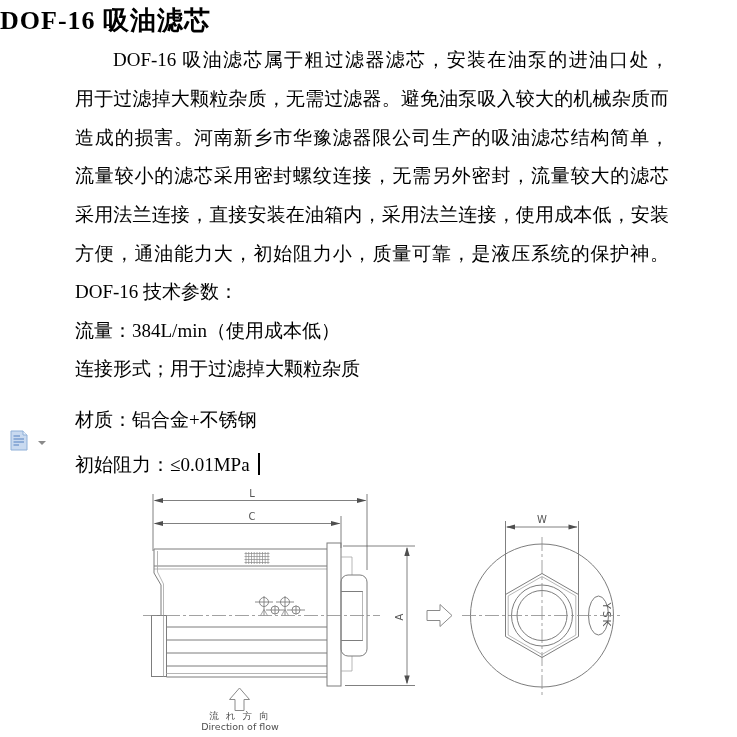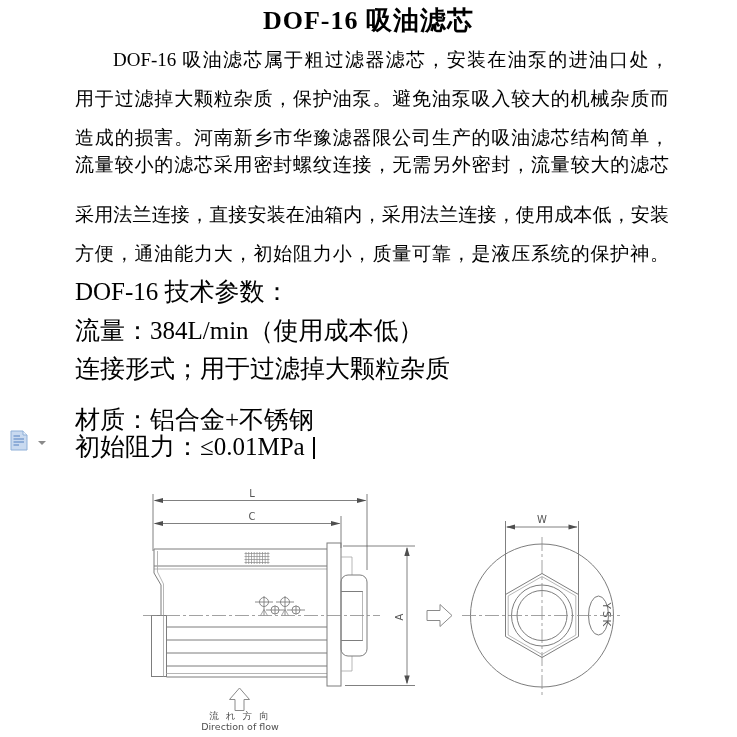--- a/index.html
+++ b/index.html
@@ -1,60 +1,60 @@
 <!DOCTYPE html>
 <html><head>
 <meta charset="utf-8">
 <style>
   html,body{margin:0;padding:0;}
   body{
     width:737px;height:737px;background:#ffffff;position:relative;overflow:hidden;
     font-family:"Liberation Serif","DejaVu Serif",serif;color:#000;
   }
   .title{
-    position:absolute;top:3px;left:0;width:737px;text-align:center;
+    position:absolute;top:3px;left:0;width:737px;
     font-size:26px;font-weight:bold;letter-spacing:1px;
   }
   .jline{
     position:absolute;left:75px;width:594px;font-size:19px;line-height:26px;
     text-align:justify;text-align-last:justify;
   }
   .jline.indent{padding-left:38px;width:556px;}
   .pline{
-    position:absolute;left:75px;font-size:25px;line-height:26px;white-space:nowrap;
+    position:absolute;left:75px;font-size:19px;line-height:26px;white-space:nowrap;
   }
   .caret{
     display:inline-block;width:2px;height:22px;background:#000;
     vertical-align:-4px;margin-left:8px;
   }
   .paste-btn{position:absolute;left:10px;top:430px;width:36px;height:26px;cursor:pointer;}
   .paste-btn .dd{
     position:absolute;right:0;top:11px;width:0;height:0;
     border-left:4px solid transparent;border-right:4px solid transparent;
     border-top:4px solid #8a8a8a;
   }
   svg text{font-family:"DejaVu Sans","Liberation Sans",sans-serif;}
 </style>
 </head>
 <body>
 
 <div class="title">DOF-16 吸油滤芯</div>
 
 <div class="jline indent" style="top:47px">DOF-16 吸油滤芯属于粗过滤器滤芯，安装在油泵的进油口处，</div>
-<div class="jline" style="top:86px">用于过滤掉大颗粒杂质，保护油泵。避免油泵吸入较大的机械杂质而</div>
+<div class="jline" style="top:86px">用于过滤掉大颗粒杂质，无需过滤器。避免油泵吸入较大的机械杂质而</div>
 <div class="jline" style="top:125px">造成的损害。河南新乡市华豫滤器限公司生产的吸油滤芯结构简单，</div>
-<div class="jline" style="top:152px">流量较小的滤芯采用密封螺纹连接，无需另外密封，流量较大的滤芯</div>
+<div class="jline" style="top:163px">流量较小的滤芯采用密封螺纹连接，无需另外密封，流量较大的滤芯</div>
 <div class="jline" style="top:202px">采用法兰连接，直接安装在油箱内，采用法兰连接，使用成本低，安装</div>
 <div class="jline" style="top:241px">方便，通油能力大，初始阻力小，质量可靠，是液压系统的保护神。</div>
 
 <div class="pline" style="top:279px">DOF-16 技术参数：</div>
 <div class="pline" style="top:318px">流量：384L/min（使用成本低）</div>
 <div class="pline" style="top:356px">连接形式；用于过滤掉大颗粒杂质</div>
 <div class="pline" style="top:407px">材质：铝合金+不锈钢</div>
-<div class="pline" style="top:434px"><span>初始阻力：≤0.01MPa</span><span class="caret"></span></div>
+<div class="pline" style="top:452px"><span>初始阻力：≤0.01MPa</span><span class="caret"></span></div>
 
 <div class="paste-btn">
   <svg width="18" height="21" viewBox="0 0 18 21">
     <path d="M1 1 H13 L17 5 V20 H1 Z" fill="#c9daf0" stroke="#8fb0d8" stroke-width="1"></path>
     <path d="M13 1 L13 5 L17 5" fill="#e9f0fa" stroke="#8fb0d8" stroke-width="1"></path>
     <path d="M3.5 6 H10 M3.5 9 H14 M3.5 12 H14 M3.5 15 H9" stroke="#7b9fd0" stroke-width="1.4" fill="none"></path>
   </svg>
   <span class="dd"></span>
 </div>
 

